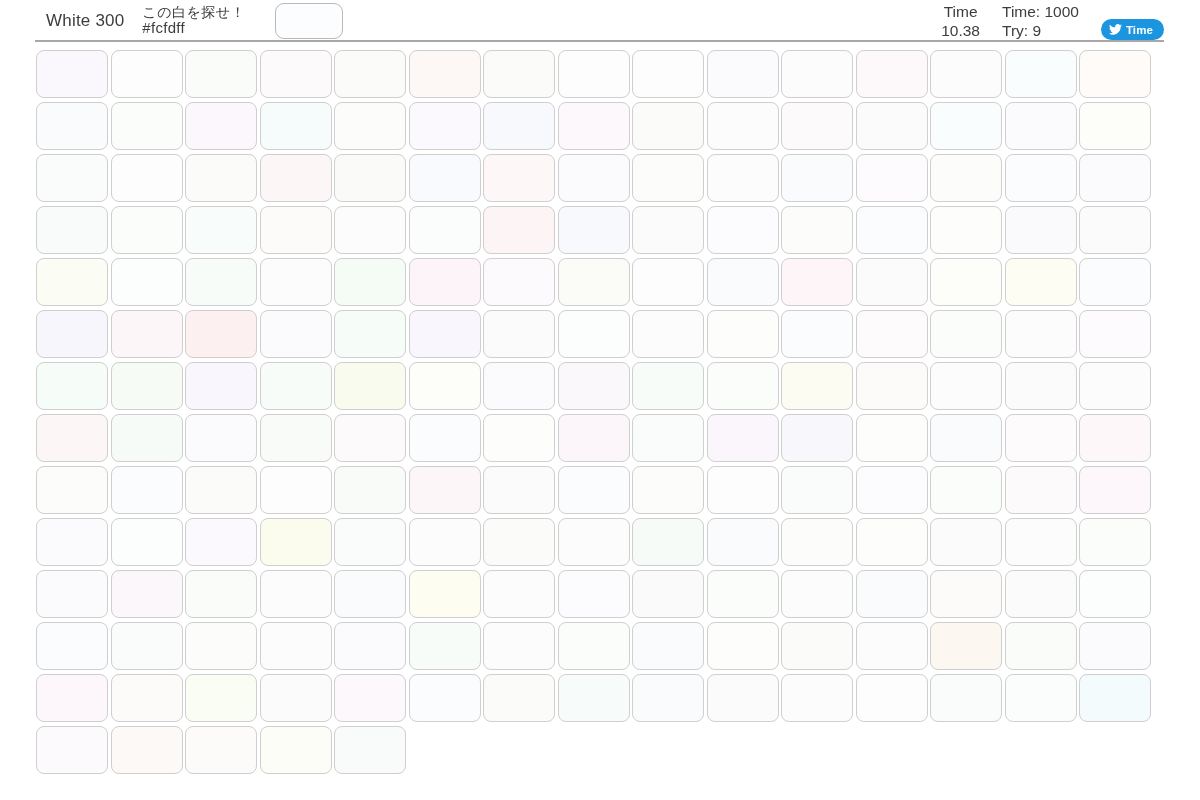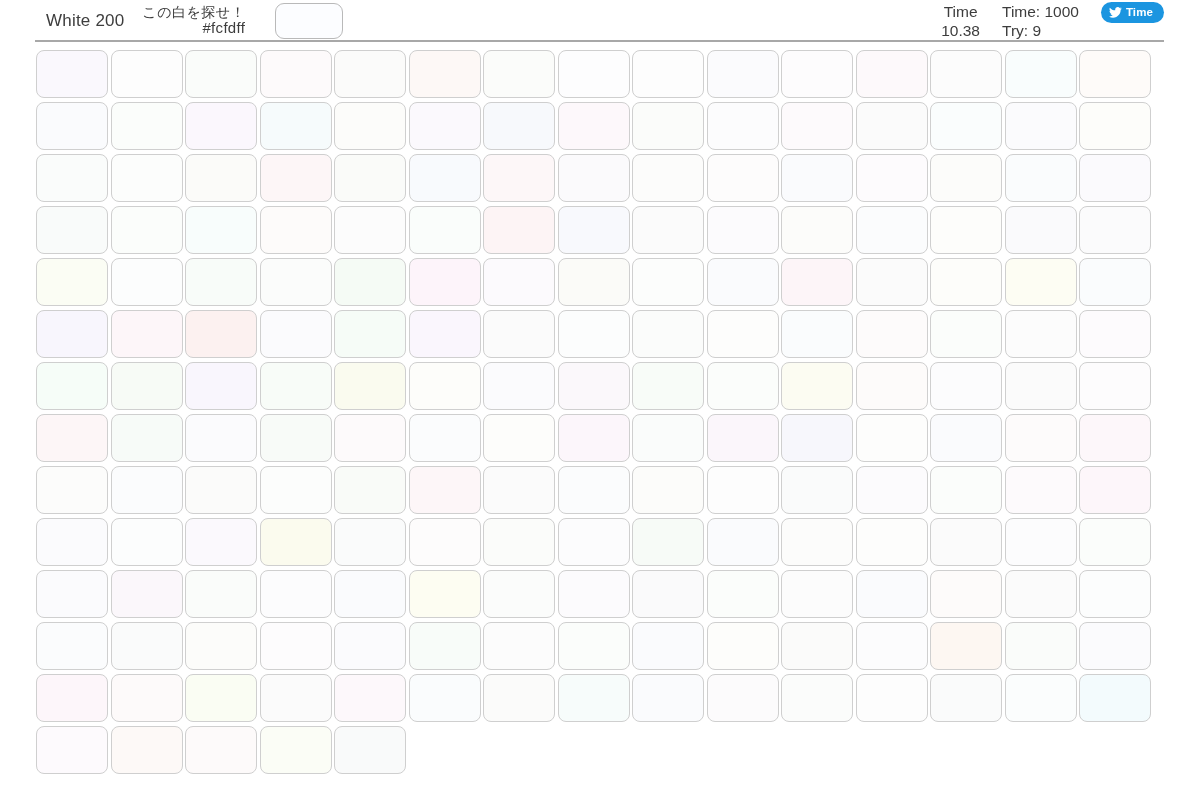--- a/index.html
+++ b/index.html
@@ -45,21 +45,21 @@
   .mode-label {
     font-size: 17px;
     color: #3d3d3d;
     letter-spacing: 0.2px;
     white-space: nowrap;
   }
 
   .target-block {
     display: flex;
     flex-direction: column;
-    align-items: flex-end;
+    align-items: flex-start;
     line-height: 1.12;
     font-size: 14.5px;
     color: #3d3d3d;
   }
   .target-prompt {
     font-size: 14px;
     letter-spacing: 0.5px;
     white-space: nowrap;
   }
   .target-hex {
@@ -72,21 +72,21 @@
     height: 36px;
     border: 1px solid #b9b9b9;
     border-radius: 9px;
     margin-left: 12px;
     box-sizing: border-box;
   }
 
   .header-right {
     margin-left: auto;
     display: flex;
-    align-items: flex-start;
+    align-items: flex-end;
     gap: 22px;
   }
 
   .stat {
     display: flex;
     flex-direction: column;
     line-height: 1.25;
     font-size: 15.5px;
     color: #3d3d3d;
     white-space: nowrap;
@@ -131,21 +131,21 @@
     padding: 0;
     display: block;
   }
 </style>
 </head>
 <body>
 
 <div class="header">
 
   <div class="header-left">
-    <span class="mode-label">White 200</span>
+    <span class="mode-label">White 300</span>
 
     <div class="target-block">
       <span class="target-prompt">この白を探せ！</span>
       <span class="target-hex">#fcfdff</span>
     </div>
 
     <div class="target-swatch" style="background: rgb(252, 253, 255);"></div>
   </div>
 
   <div class="header-right">

